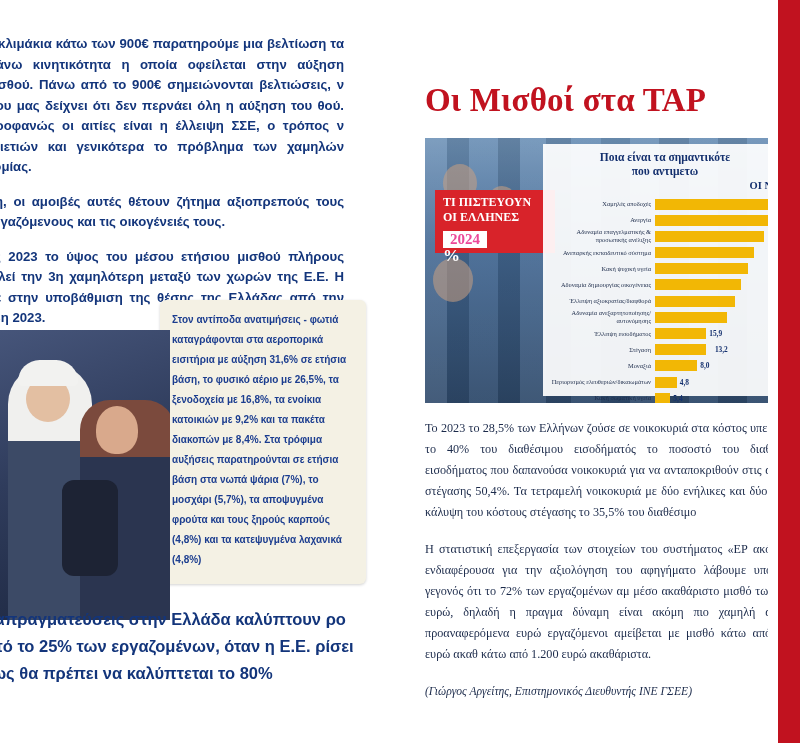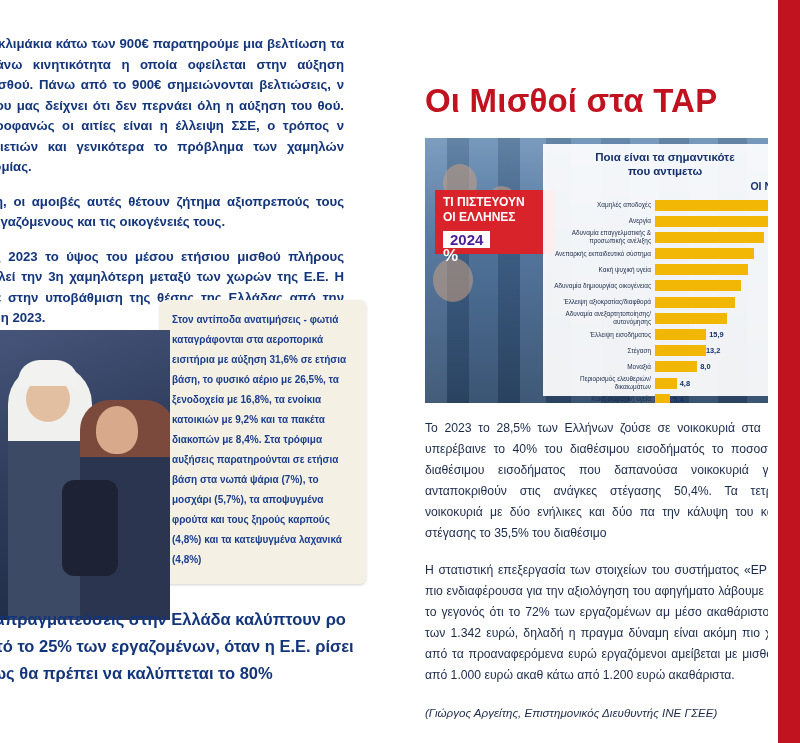--- a/index.html
+++ b/index.html
@@ -85,21 +85,21 @@
   }
 
   
   .bottom-banner{
     position:absolute;left:-20px;top:606px;width:390px;
     color:#13357b;font-weight:bold;font-size:16.5px;line-height:27px;
   }
 
   
   .right-col{
-    position:absolute;left:410px;top:0;width:368px;height:656px;
+    position:absolute;left:410px;top:0;width:368px;height:656px;font-family:Liberation Serif, serif;
   }
   .headline{
     position:absolute;left:15px;top:82px;width:380px;
     color:#c1121f;font-weight:bold;font-size:33px;letter-spacing:.2px;
     white-space:nowrap;
   }
 
   
   .info{
     position:absolute;left:15px;top:138px;width:366px;height:265px;
@@ -117,21 +117,21 @@
   .info .head1{left:18px;top:26px;width:34px;height:38px;}
   .info .head2{left:62px;top:48px;width:30px;height:34px;}
   .info .head3{left:8px;top:120px;width:40px;height:44px;}
 
   .badge{
     position:absolute;left:10px;top:52px;width:104px;
     background:#d8232a;color:#fff;font-weight:bold;
     padding:5px 8px;line-height:15px;font-size:12px;
   }
   .badge .yr{
-    display:inline-block;margin-top:6px;background:#ffffff;color:#4c1d95;
+    display:inline-block;margin-top:6px;background:#ffffff;color:#ec4899;
     font-size:15px;padding:1px 7px;
   }
   .badge .pct{
     position:absolute;left:8px;top:58px;color:#fff;font-size:17px;font-weight:bold;
   }
 
   .chart-panel{
     position:absolute;left:118px;top:6px;width:244px;height:252px;
     background:rgba(255,255,255,.93);
   }
@@ -272,21 +272,21 @@
               <div class="lab">Έλλειψη εισοδήματος</div>
               <div class="barwrap">
                 <div class="bar" style="width: 40%; background: rgb(242, 183, 5);"></div>
                 <span class="val" style="left: 40%; margin-left: 3px;">15,9</span>
               </div>
             </div>
             <div class="row">
               <div class="lab">Στέγαση</div>
               <div class="barwrap">
                 <div class="bar" style="width: 39.75%; background: rgb(242, 183, 5);"></div>
-                <span class="val" style="left: 39.75%; margin-left: 0;">13,2</span>
+                <span class="val" style="left: 39.75%; margin-left: 9px;">13,2</span>
               </div>
             </div>
             <div class="row">
               <div class="lab">Μοναξιά</div>
               <div class="barwrap">
                 <div class="bar" style="width: 33%; background: rgb(242, 183, 5);"></div>
                 <span class="val" style="left: 33%; margin-left: 3px;">8,0</span>
               </div>
             </div>
             <div class="row">

